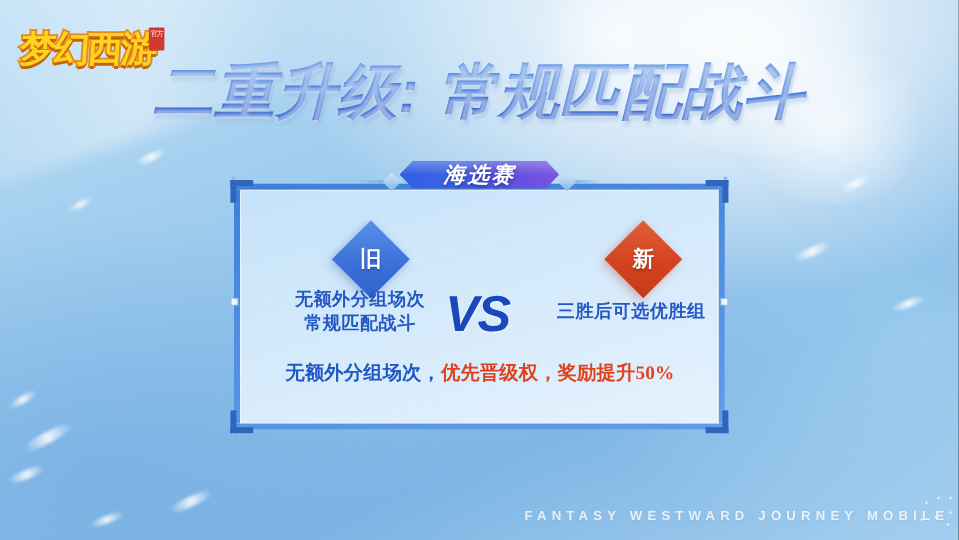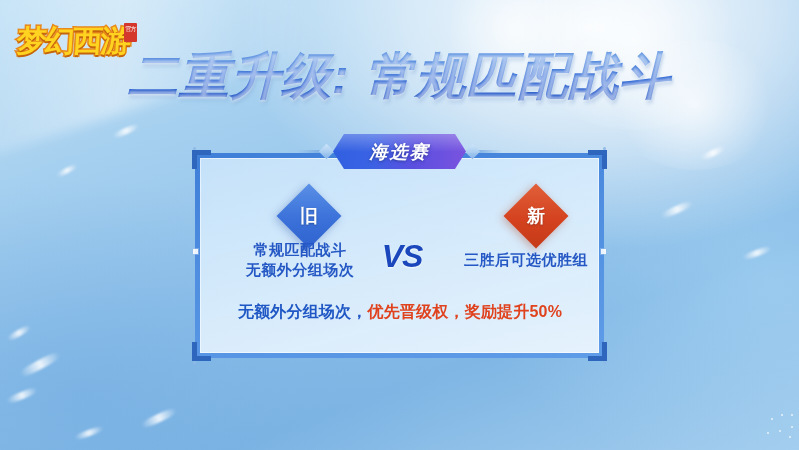--- a/index.html
+++ b/index.html
@@ -157,21 +157,21 @@
     background: rgba(255,255,255,0.9);
     box-shadow: 0 0 0 1px rgba(150,190,235,0.6);
   }
 
   
   #banner {
     position: absolute;
     left: 333px;
     top: 134px;
     width: 133px;
-    height: 35px;
+    height: 23px;
   }
   #banner .plate {
     position: absolute;
     inset: 0;
     background: linear-gradient(100deg, #2f5fe0 0%, #3a63e4 30%, #5b4fe0 62%, #7b54df 100%);
     clip-path: polygon(11px 0, calc(100% - 11px) 0, 100% 50%, calc(100% - 11px) 100%, 11px 100%, 0 50%);
     box-shadow: 0 2px 6px rgba(40,70,150,0.35);
   }
   #banner .gloss {
     position: absolute;
@@ -255,22 +255,22 @@
     letter-spacing: 0.5px;
   }
   #cmp-left  { left: 224px; top: 240px; width: 152px; }
   #cmp-right { left: 440px; top: 250px; width: 172px; }
 
   #vs {
     position: absolute;
     left: 371px;
     top: 238px;
     width: 62px;
-    text-align: center;
-    font-size: 32px;
+    text-align: left;
+    font-size: 42px;
     font-weight: bold;
     font-style: italic;
     color: #1a47bb;
     letter-spacing: -1px;
     text-shadow: 0 1px 2px rgba(255,255,255,0.8);
   }
 
   
   #summary {
     position: absolute;
@@ -278,21 +278,21 @@
     top: 300px;
     width: 390px;
     text-align: center;
     font-size: 16px;
     font-weight: bold;
     line-height: 24px;
     letter-spacing: 0.2px;
     white-space: nowrap;
   }
   #summary .blue { color: #1f57c4; }
-  #summary .red  { color: #e0421e; }
+  #summary .red  { color: #e0421e; font-family: Liberation Serif, serif; }
 
   
   #watermark {
     position: absolute;
     right: 8px;
     bottom: 14px;
     font-size: 11px;
     letter-spacing: 4.3px;
     font-weight: bold;
     color: rgba(255,255,255,0.78);
@@ -374,37 +374,38 @@
     <div class="banner-wing wing-r"></div>
     <div class="plate"></div>
     <div class="gloss"></div>
     <div class="label">海选赛</div>
   </div>
 
   <div class="diamond" id="diamond-old">
     <span>旧</span>
   </div>
   <div class="cmp-text" id="cmp-left">
+    <div>无额外分组场次</div>
     <div>常规匹配战斗</div>
-    <div>无额外分组场次</div>
   </div>
 
   <div id="vs">VS</div>
 
   <div class="diamond" id="diamond-new">
     <span>新</span>
   </div>
   <div class="cmp-text" id="cmp-right">
     <div>三胜后可选优胜组</div>
   </div>
 
   <div id="summary">
     <span class="blue">无额外分组场次，</span><span class="red">优先晋级权，奖励提升50%</span>
   </div>
 
+  <div id="watermark">FANTASY WESTWARD JOURNEY MOBILE</div>
   <div class="wm-dots">
     <i style="right:2px;  top:2px;"></i>
     <i style="right:12px; top:2px;"></i>
     <i style="right:22px; top:6px;"></i>
     <i style="right:2px;  top:14px;"></i>
     <i style="right:14px; top:18px;"></i>
     <i style="right:4px;  top:24px;"></i>
     <i style="right:26px; top:20px;"></i>
   </div>
 

